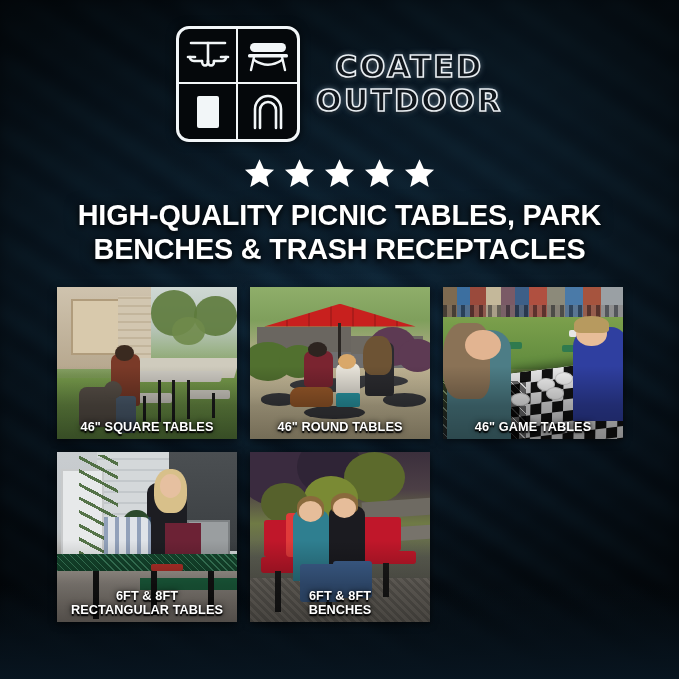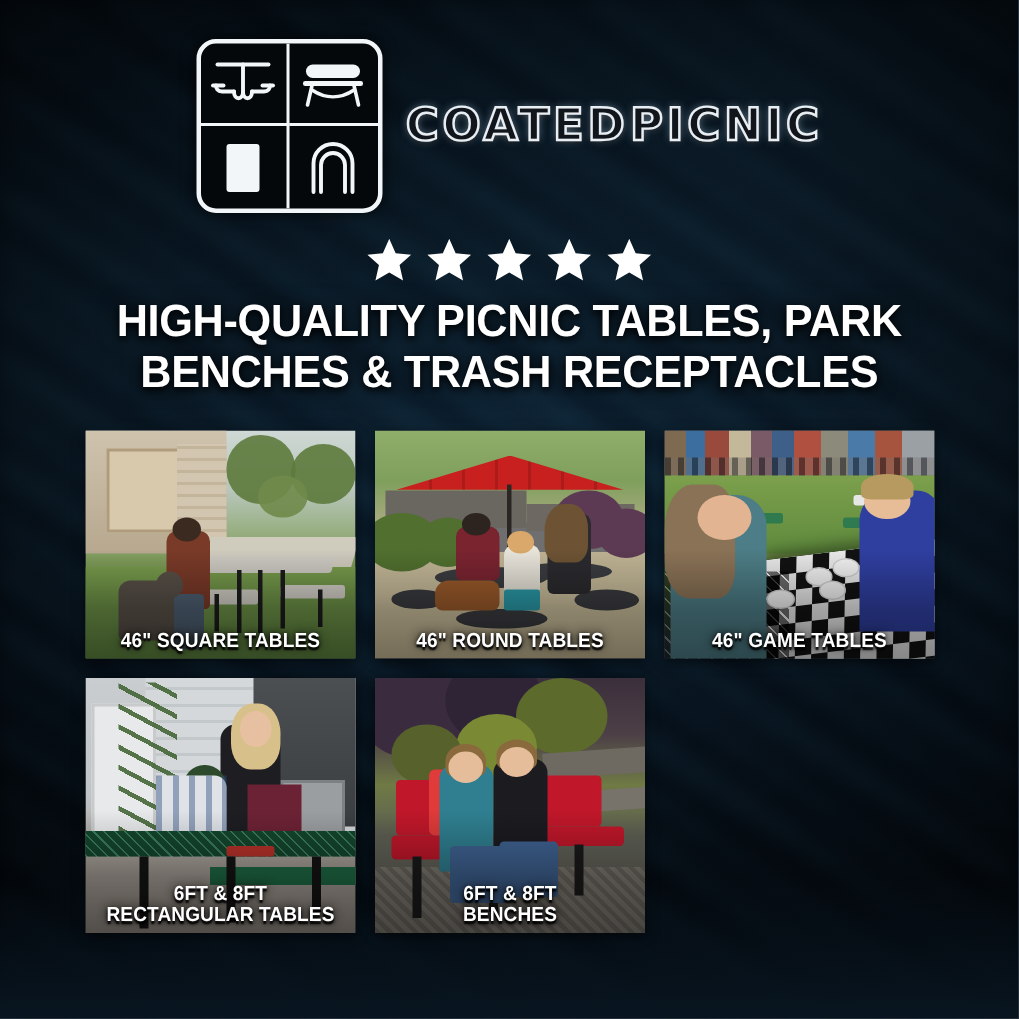--- a/index.html
+++ b/index.html
@@ -71,21 +71,21 @@
     display:grid;grid-template-columns:1fr 1fr;grid-template-rows:1fr 1fr;
     overflow:hidden;flex:0 0 auto;
     box-shadow:0 0 10px rgba(0,0,0,.75);
   }
   .logo-cell{position:relative;display:flex;align-items:center;justify-content:center;}
   .logo-cell:nth-child(1){border-right:2px solid #f2f6f8;border-bottom:2px solid #f2f6f8;}
   .logo-cell:nth-child(2){border-bottom:2px solid #f2f6f8;}
   .logo-cell:nth-child(3){border-right:2px solid #f2f6f8;}
   .logo-cell svg{display:block;}
 
-  .logo-words{display:flex;flex-direction:row;gap:1px;}
+  .logo-words{display:flex;flex-direction:column;gap:1px;align-items:center;}
   .logo-word{
     font-family:"DejaVu Sans", sans-serif;
     font-weight:700;
     font-size:30px;
     letter-spacing:2.5px;
     line-height:1.08;
     color:#10161c;
     -webkit-text-stroke:1.6px #e9eef2;
     text-shadow:0 0 6px rgba(180,210,235,.55), 0 2px 3px rgba(0,0,0,.9);
     white-space:nowrap;
@@ -301,21 +301,21 @@
             <g fill="none" stroke="#f2f6f8" stroke-width="2.6" stroke-linecap="round">
               <path d="M7 36 L7 17 A13 13 0 0 1 33 17 L33 36"></path>
               <path d="M12 36 L12 18 A8 8 0 0 1 28 18 L28 36"></path>
             </g>
           </svg>
         </div>
       </div>
 
       <div class="logo-words">
         <div class="logo-word">COATED</div>
-        <div class="logo-word">PICNIC</div>
+        <div class="logo-word">OUTDOOR</div>
       </div>
     </div>
 
     <div class="stars" id="stars">
         <svg class="star" viewBox="0 0 24 24">
           <path d="M12 1.6 L15.1 8.6 L22.6 9.3 L17 14.3 L18.7 21.8 L12 17.9 L5.3 21.8 L7 14.3 L1.4 9.3 L8.9 8.6 Z" fill="#ffffff"></path>
         </svg>
         <svg class="star" viewBox="0 0 24 24">
           <path d="M12 1.6 L15.1 8.6 L22.6 9.3 L17 14.3 L18.7 21.8 L12 17.9 L5.3 21.8 L7 14.3 L1.4 9.3 L8.9 8.6 Z" fill="#ffffff"></path>
         </svg>

